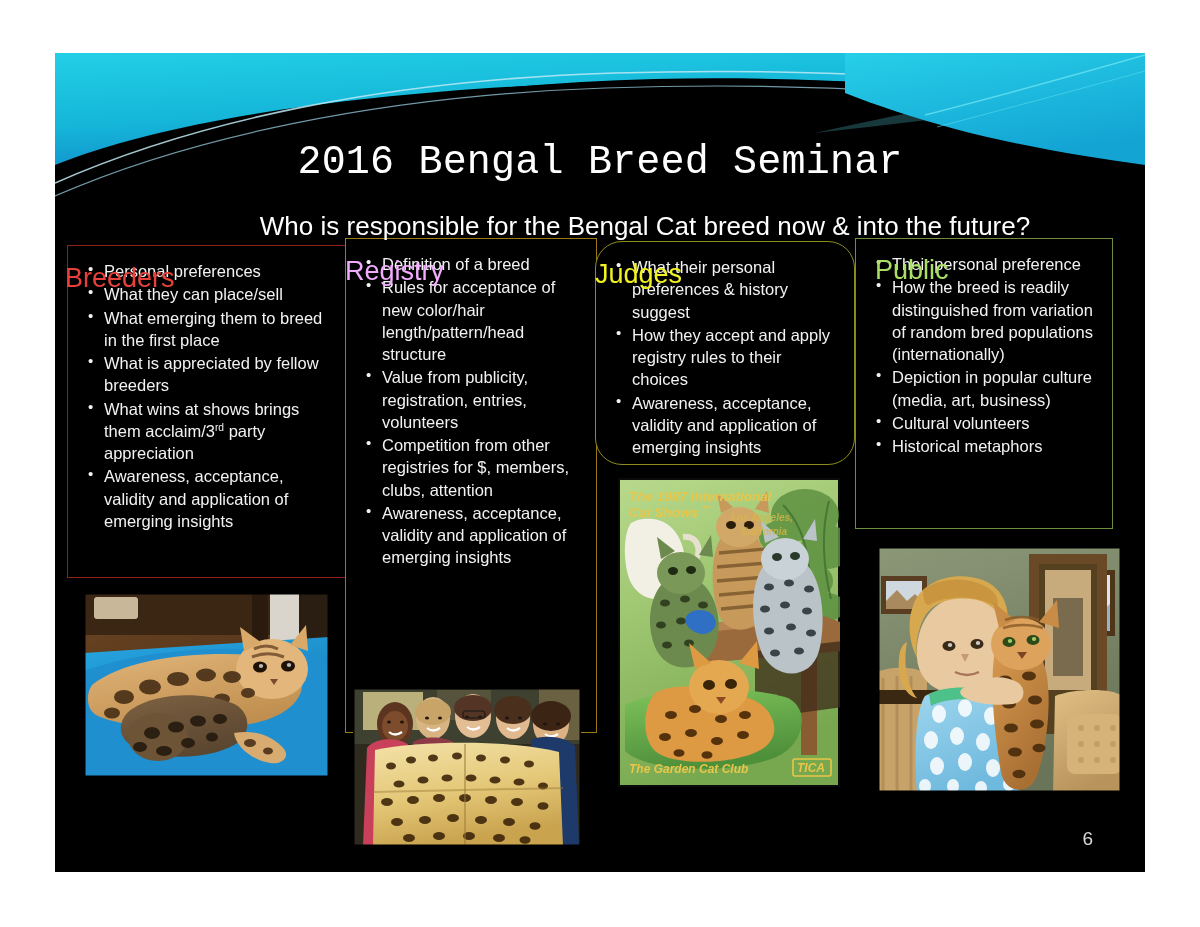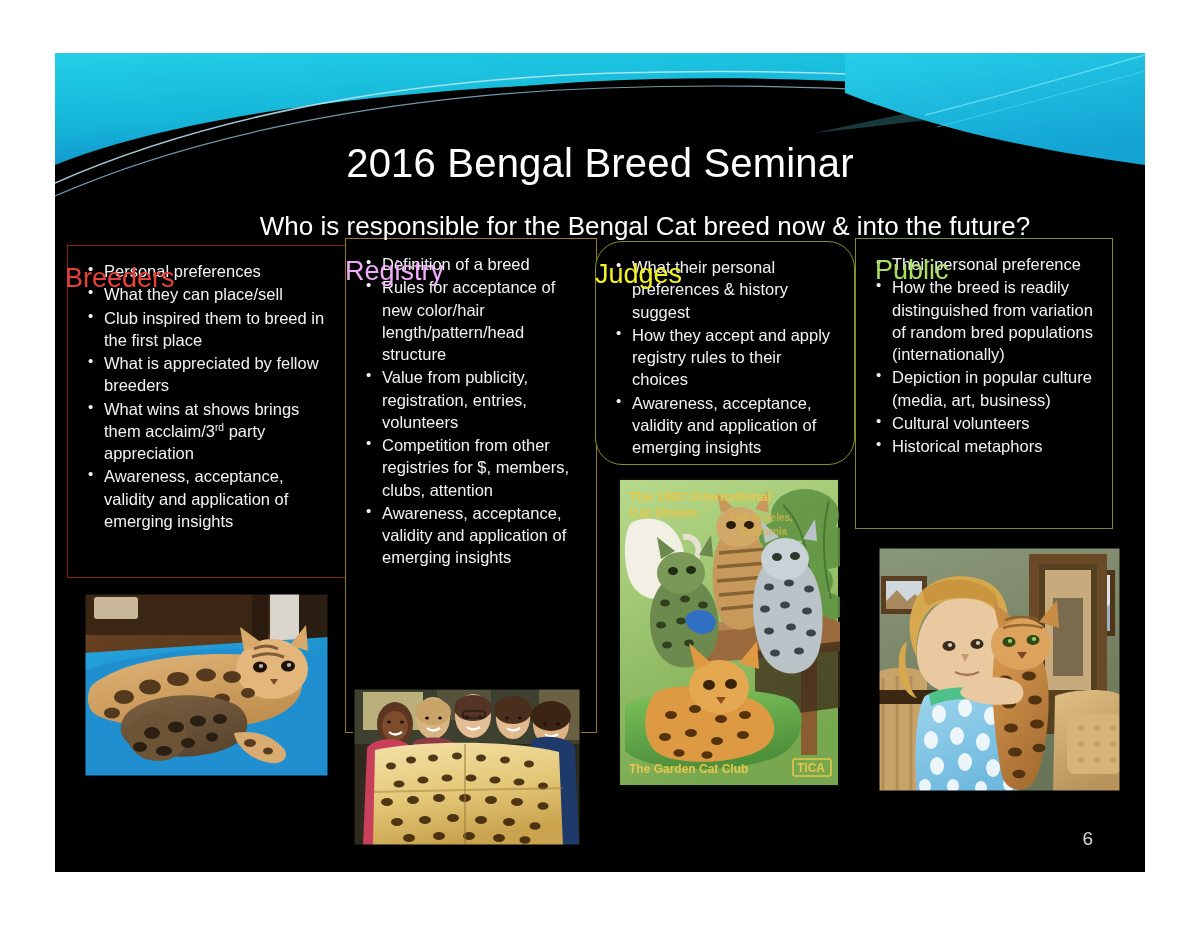--- a/index.html
+++ b/index.html
@@ -12,21 +12,21 @@
 
   
   #header{
     position:absolute;left:0;top:0;width:1090px;height:145px;overflow:hidden;
   }
   #header svg{display:block;width:1090px;height:145px;}
 
   .title{
     position:absolute;left:0;top:90px;width:1090px;text-align:center;
     color:#ffffff;font-size:40px;letter-spacing:.2px;
-    font-family:Liberation Sans, sans-serif;font-weight:400;
+    font-family:Liberation Mono, monospace;font-weight:400;
     z-index:6;line-height:1;
   }
   .subtitle{
     position:absolute;left:0;top:160px;width:1090px;text-align:center;
     color:#ffffff;font-size:26px;font-weight:400;z-index:6;line-height:1;margin-left:45px;
   }
 
   
   .colhead{
     position:absolute;text-align:left;font-size:27px;font-weight:400;
@@ -45,21 +45,21 @@
     position:relative;color:#f2f2f2;font-size:16.5px;line-height:1.35;
     padding-left:20px;margin:0 0 1px 0;
   }
   .box li:before{
     content:"\2022";position:absolute;left:4px;top:-1px;
     color:#f2f2f2;font-size:15px;
   }
   sup{font-size:0.62em;vertical-align:super;}
 
   
-  .photo{position:absolute;overflow:hidden;background:#f9a8d4;}
+  .photo{position:absolute;overflow:hidden;background:#f9a8d4;font-style:italic;}
   .photo svg{display:block;width:100%;height:100%;}
 
   .pagenum{
     position:absolute;right:52px;bottom:22px;color:#d8d8d8;font-size:19px;
     z-index:7;
   }
 </style>
 </head>
 <body>
 
@@ -108,21 +108,21 @@
 
   <div class="colhead" style="left:10px;top:212px;width:290px;color:#e8403a;">Breeders</div>
   <div class="colhead" style="left:290px;top:205px;width:250px;color:#f0abfc;">Registry</div>
   <div class="colhead" style="left:540px;top:208px;width:250px;color:#f2f221;">Judges</div>
   <div class="colhead" style="left:820px;top:204px;width:250px;color:#a9e063;">Public</div>
 
   <div class="box" style="left:12px;top:192px;width:282px;height:333px;border-color:#8c2318;">
     <ul>
       <li>Personal preferences</li>
       <li>What they can place/sell</li>
-      <li>Club inspired them to breed in the first place</li>
+      <li>What emerging them to breed in the first place</li>
       <li>What is appreciated by fellow breeders</li>
       <li>What wins at shows brings them acclaim/3<sup>rd</sup> party appreciation</li>
       <li>Awareness, acceptance, validity and application of emerging insights</li>
     </ul>
   </div>
 
   <div class="box" style="left:290px;top:185px;width:252px;height:495px;border-color:#9a7a16;">
     <ul>
       <li>Definition of a breed</li>
       <li>Rules for acceptance of new color/hair length/pattern/head structure</li>

